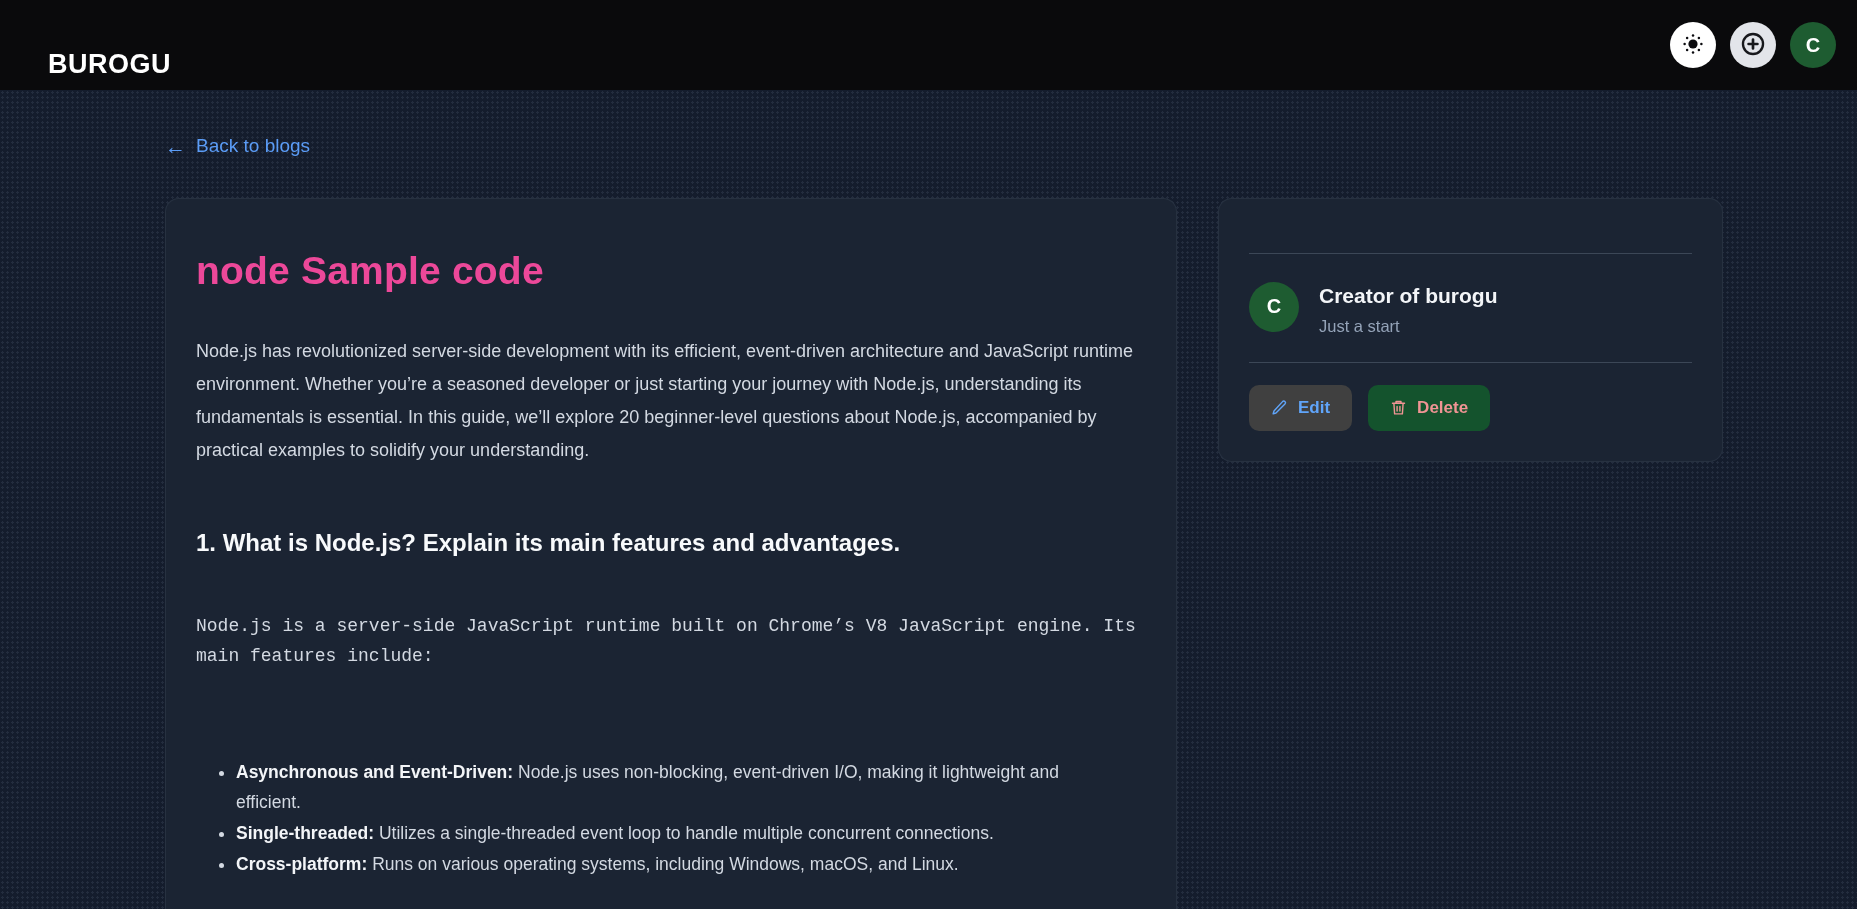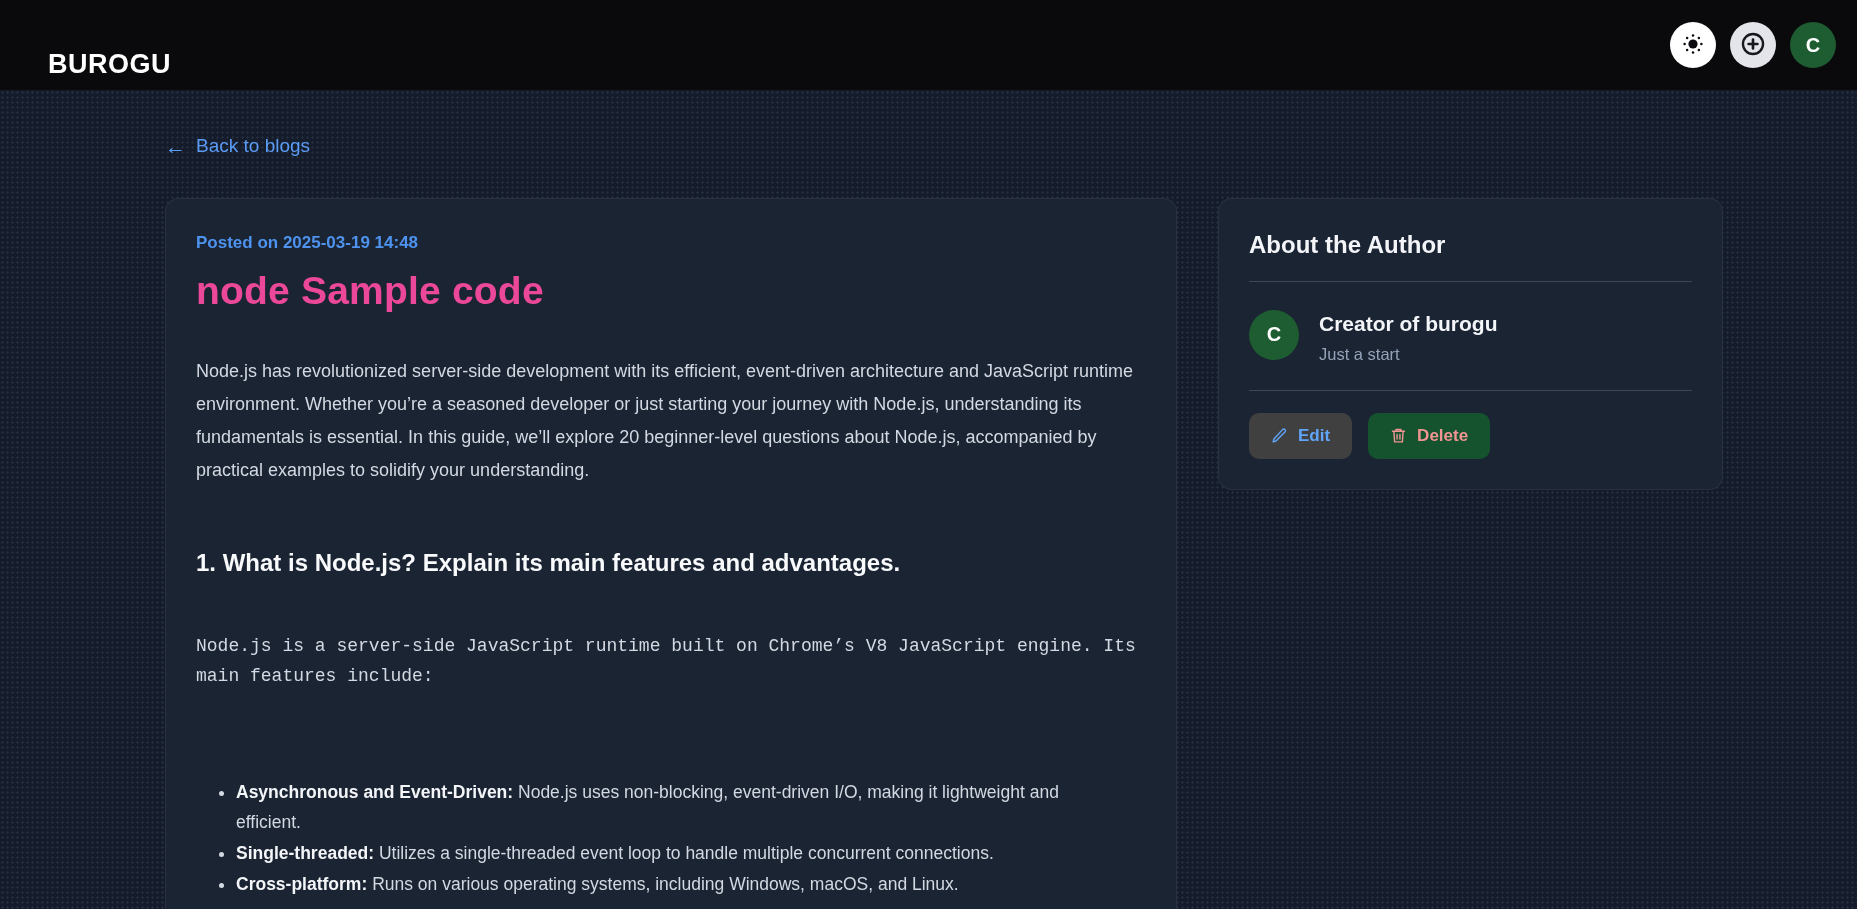--- a/index.html
+++ b/index.html
@@ -213,21 +213,20 @@
 
 <div class="container">
   <a class="back-link">
     <span class="arrow">←</span>
     <span>Back to blogs</span>
   </a>
 
   <div class="content-row">
 
     <article class="card main-card">
-      <div class="posted-on">Posted on 2025-03-19 14:48</div>
       <h1 class="post-title">node Sample code</h1>
       <p class="post-intro">Node.js has revolutionized server-side development with its efficient, event-driven architecture and JavaScript runtime environment. Whether you’re a seasoned developer or just starting your journey with Node.js, understanding its fundamentals is essential. In this guide, we’ll explore 20 beginner-level questions about Node.js, accompanied by practical examples to solidify your understanding.</p>
       <h2 class="section-heading">1. What is Node.js? Explain its main features and advantages.</h2>
       <p class="section-intro">Node.js is a server-side JavaScript runtime built on Chrome’s V8 JavaScript engine. Its main features include:</p>
       <ul class="feature-list">
         <li>
           <span class="feature-label">Asynchronous and Event-Driven:</span>
           <span class="feature-text">Node.js uses non-blocking, event-driven I/O, making it lightweight and efficient.</span>
         </li>
         <li>
@@ -236,21 +235,20 @@
         </li>
         <li>
           <span class="feature-label">Cross-platform:</span>
           <span class="feature-text">Runs on various operating systems, including Windows, macOS, and Linux.</span>
         </li>
 
       </ul>
     </article>
 
     <aside class="card side-card">
-      <h3 class="side-title">About the Author</h3>
       <hr class="divider">
       <div class="author-row">
         <div class="author-avatar">
           <span>C</span>
         </div>
         <div>
           <div class="author-name">Creator of burogu</div>
           <div class="author-bio">Just a start</div>
         </div>
       </div>

